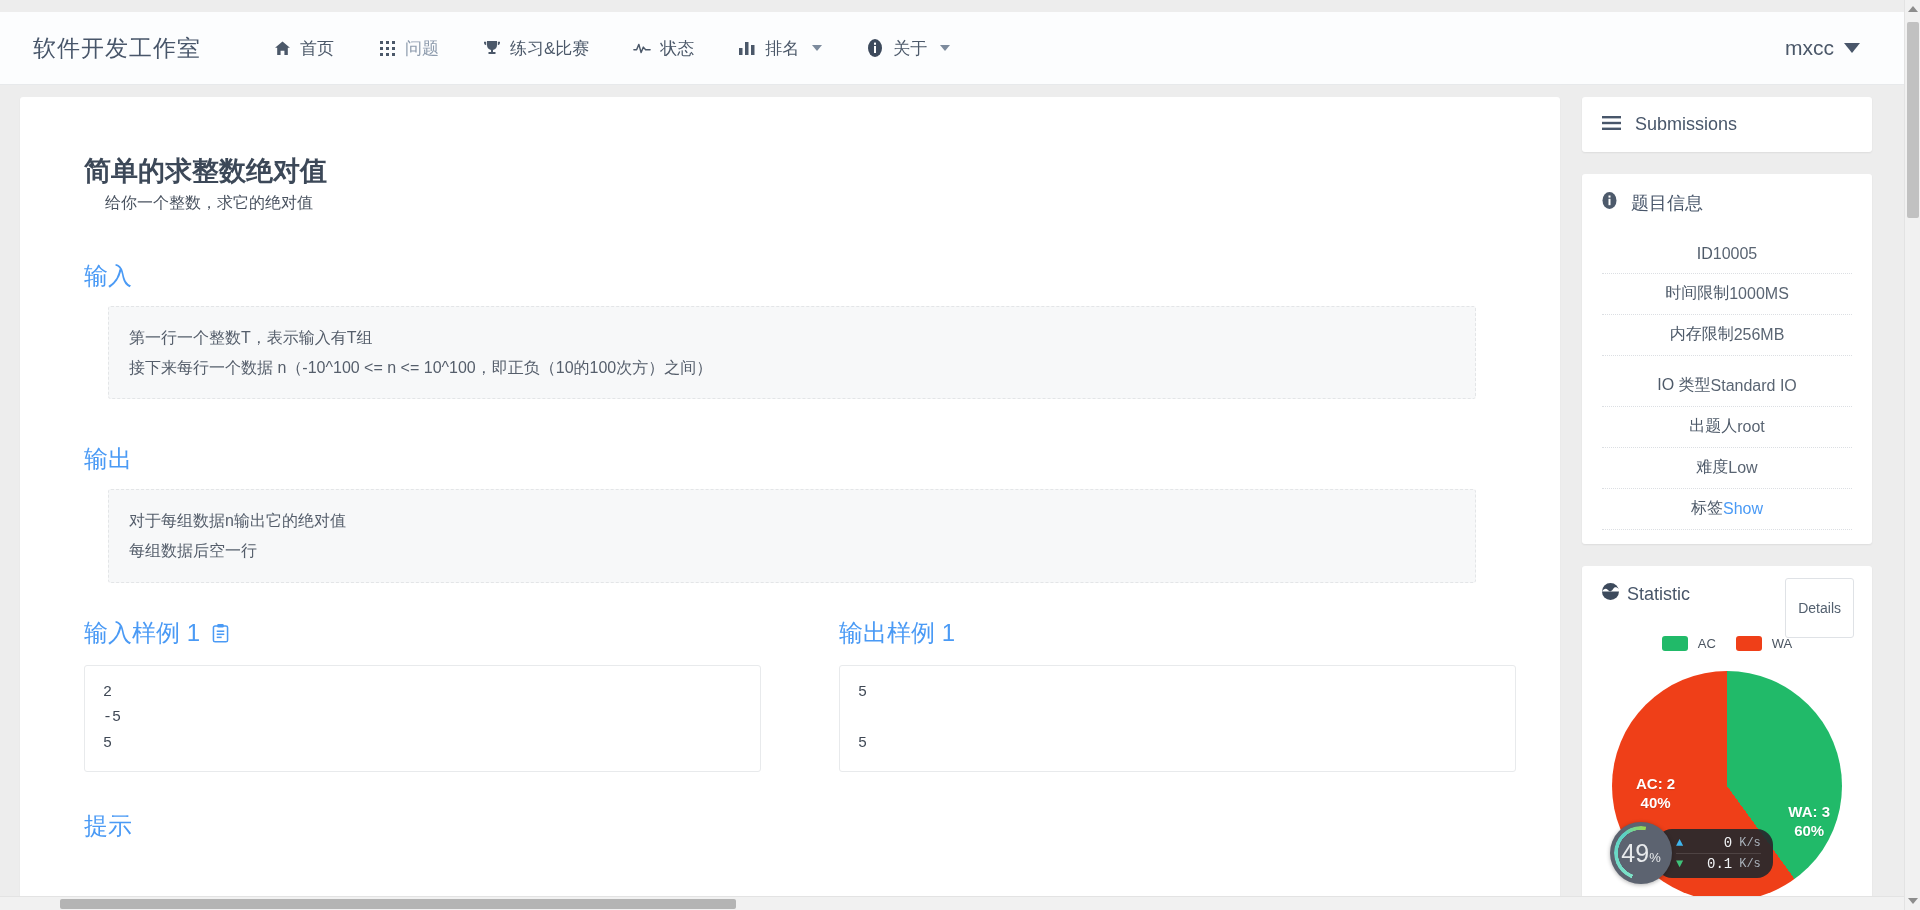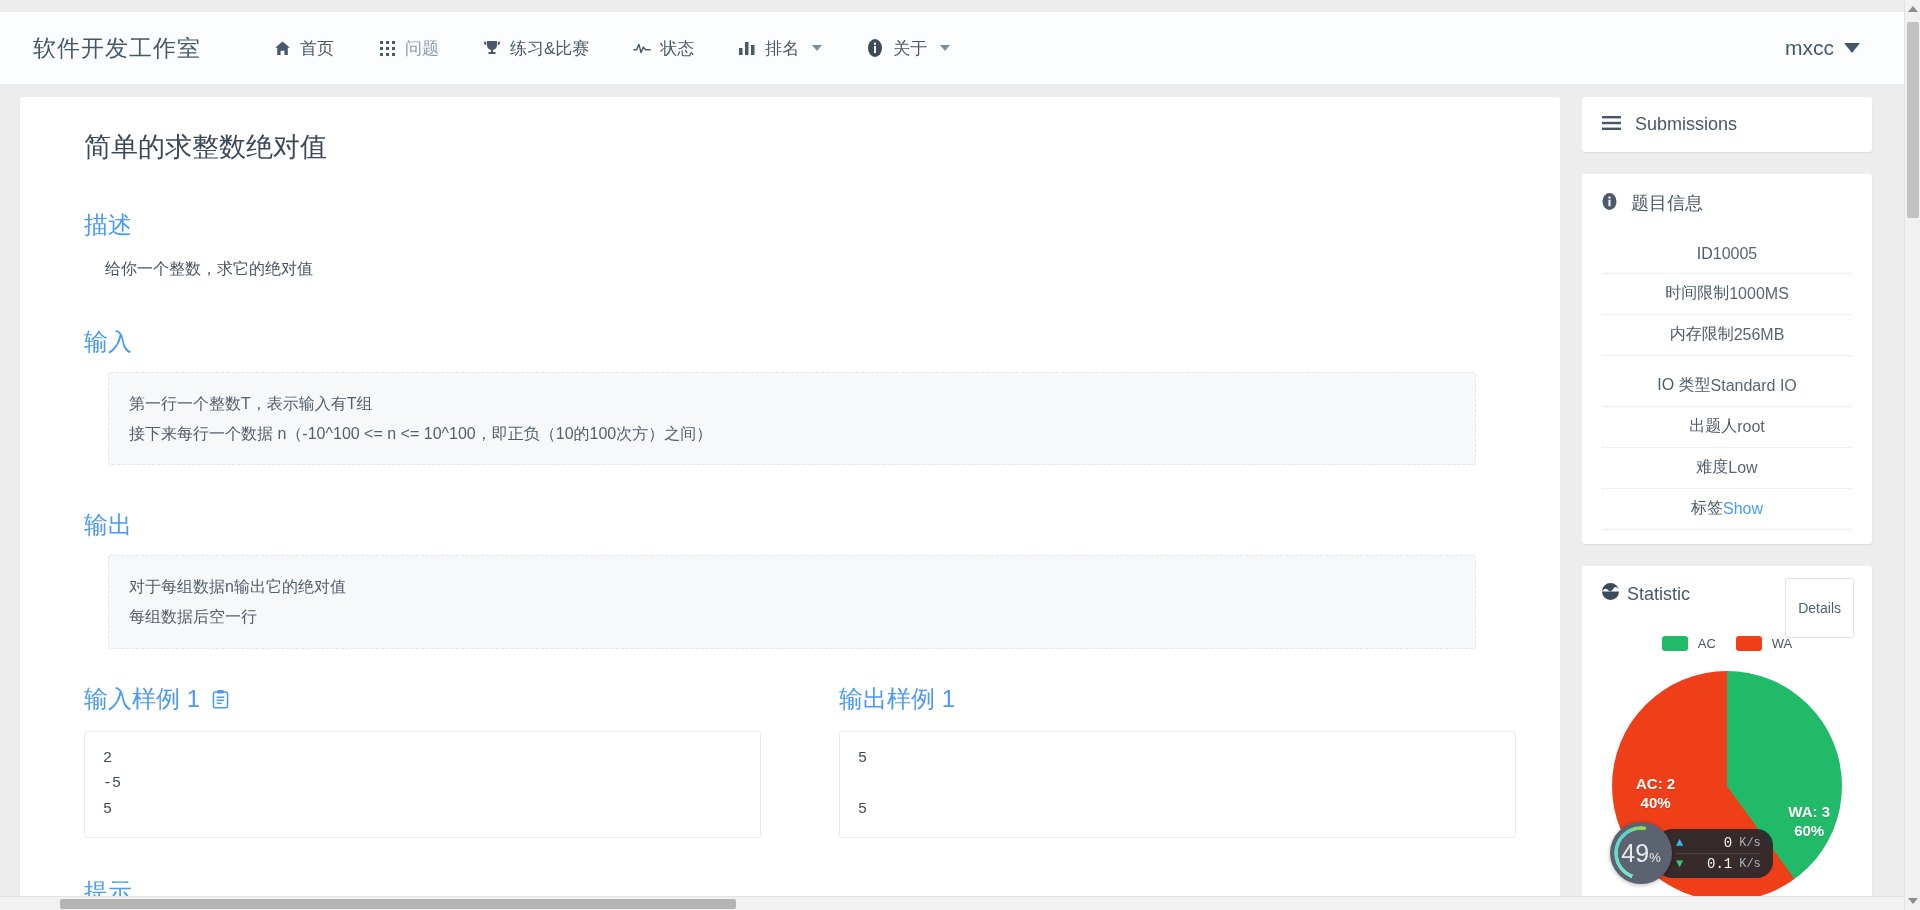--- a/index.html
+++ b/index.html
@@ -40,21 +40,21 @@
   }
   .caret-solid { width:0;height:0;border-left:8px solid transparent;border-right:8px solid transparent;border-top:10px solid #49566a; }
 
   
   .wrap { position:absolute; top:73px; left:0; width:1904px; height:837px; }
   .main-card {
     position:absolute; left:20px; top:24px; width:1540px; min-height:820px;
     background:#fff; border-radius:3px; box-shadow:0 1px 2px rgba(0,0,0,.06);
     padding: 32px 44px 40px 44px;
   }
-  .prob-title { font-size: 27px; color:#3c4858; font-weight:400; margin: 0 0 0 20px; }
+  .prob-title { font-size: 27px; color:#3c4858; font-weight:700; margin: 24px 0 0 20px; }
 
   .sec-h { font-size: 24px; color:#4a9af5; font-weight:400; margin: 44px 0 14px 20px; }
   .sec-h.mt-s { margin-top: 38px; }
   .desc-text { font-size: 16px; color:#4a5360; margin-left: 41px; line-height: 1.7; }
 
   .pre-box {
     margin-left: 44px; margin-right: 40px;
     background:#f7f8f9; border:1px dashed #e3e5e7; border-radius:3px;
     padding: 16px 20px; font-size: 16px; color:#555e6b; line-height: 1.85;
   }
@@ -74,21 +74,21 @@
     margin-left: 20px;
   }
 
   
   .side { position:absolute; left:1582px; top:24px; width:290px; }
   .card {
     background:#fff; border-radius:3px; box-shadow:0 1px 2px rgba(0,0,0,.07);
     margin-bottom: 22px;
   }
   .card-hd {
-    display:flex; align-items:flex-end; gap:14px;
+    display:flex; align-items:center; gap:14px;
     padding: 17px 20px; font-size:18px; color:#48566a;
   }
   .card-hd.has-btn { justify-content:flex-start; position:relative;gap:8px; }
   .details-btn {
     position:absolute; right:18px; top:12px;
     border:1px solid #dfe2e6; background:#fff; border-radius:3px;
     font-size:14px; color:#53606f; padding:21px 12px; cursor:pointer;
     font-family: inherit;
   }
   .info-body { padding: 4px 20px 14px 20px; }
@@ -239,21 +239,20 @@
       <span>mxcc</span>
       <span class="caret-solid"></span>
     </div>
   </div>
 
   <div class="wrap">
 
     <div class="main-card">
       <div class="prob-title">简单的求整数绝对值</div>
 
-      <div class="sec-h">描述</div>
       <div class="desc-text">给你一个整数，求它的绝对值</div>
 
       <div class="sec-h">输入</div>
       <div class="pre-box" style="white-space:pre-line">第一行一个整数T，表示输入有T组
 接下来每行一个数据 n（-10^100 &lt;= n &lt;= 10^100，即正负（10的100次方）之间）</div>
 
       <div class="sec-h">输出</div>
       <div class="pre-box" style="white-space:pre-line">对于每组数据n输出它的绝对值
 每组数据后空一行</div>
 

